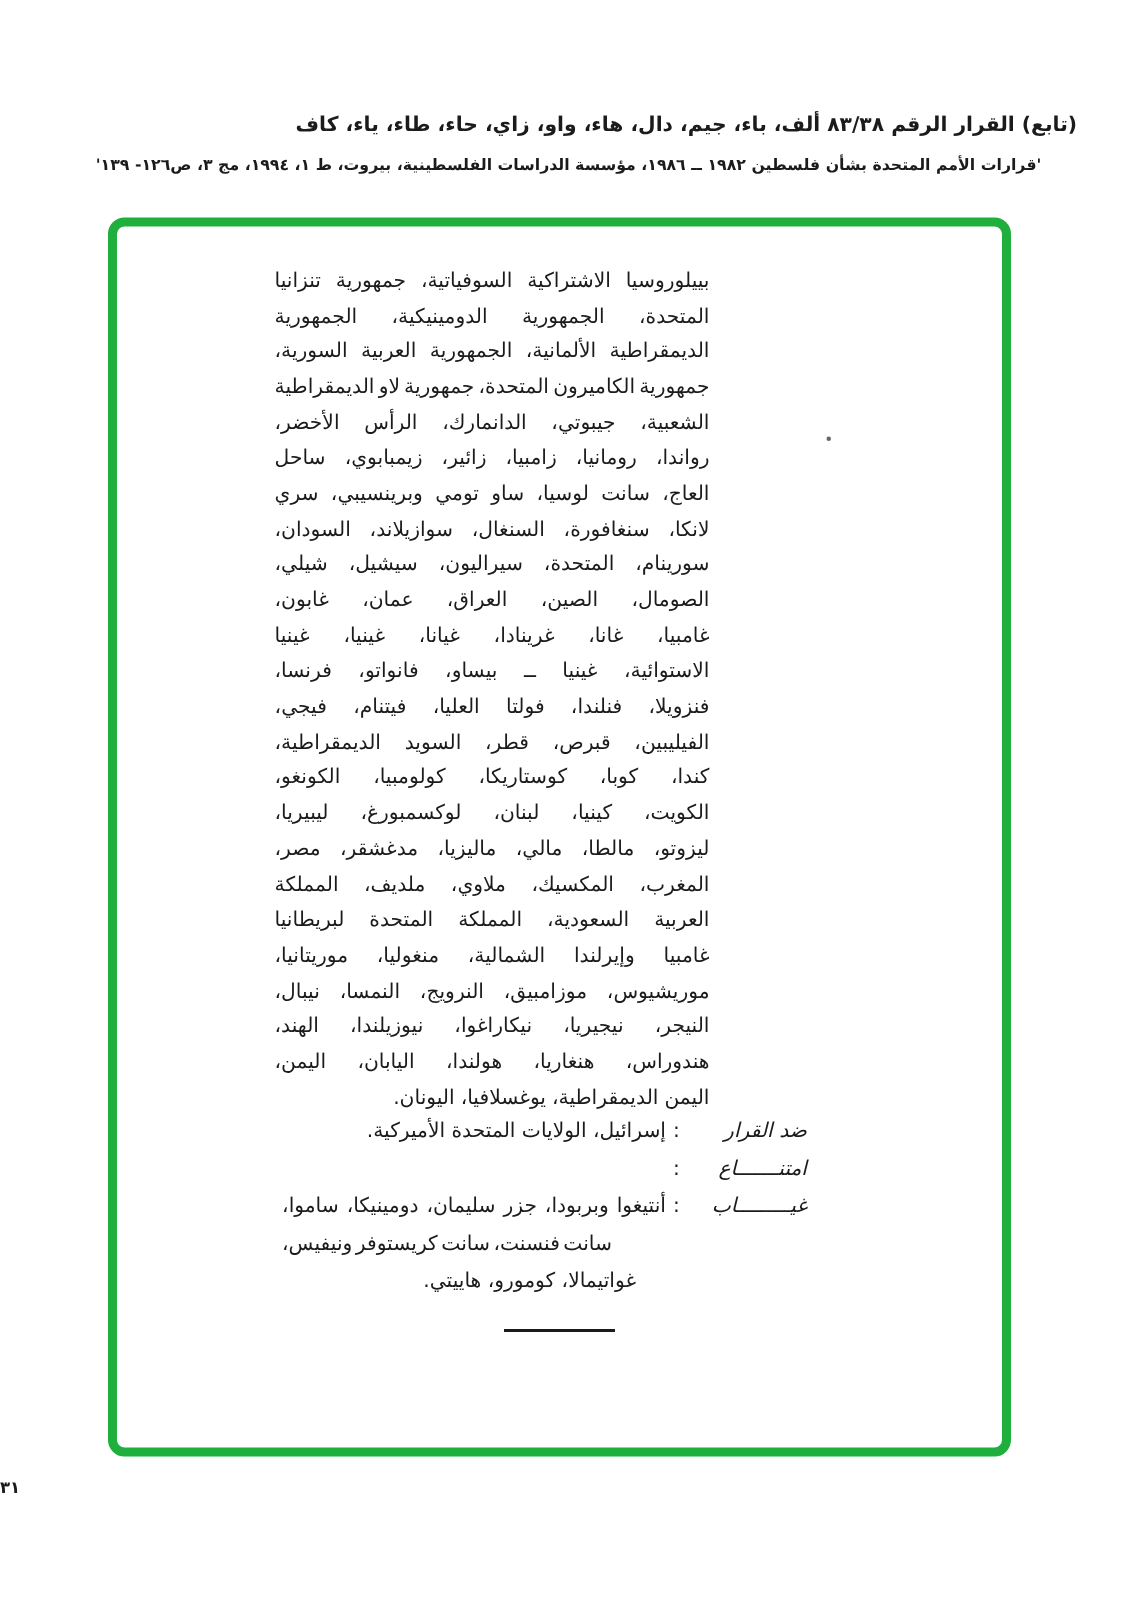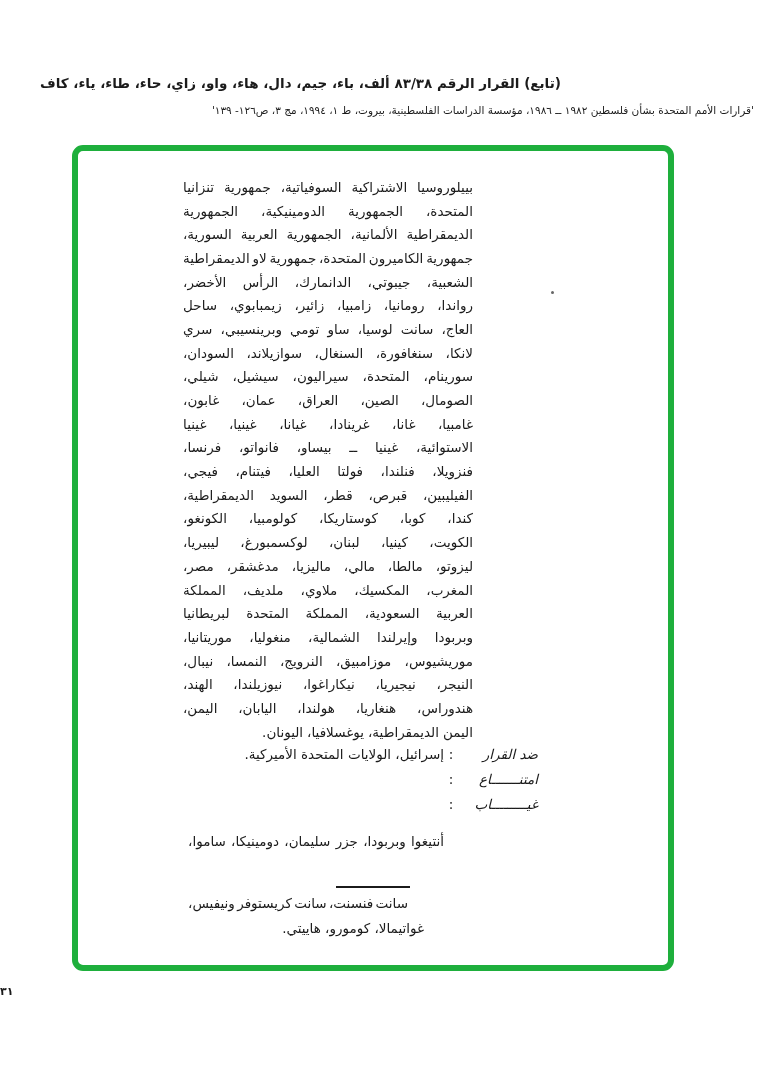--- a/index.html
+++ b/index.html
@@ -1,26 +1,26 @@
 <!DOCTYPE html>
 <html lang="ar"><head>
 <meta charset="utf-8">
 <style>
   html,body{margin:0;padding:0;background:#ffffff;}
   .page{
     position:relative;width:758px;height:1078px;background:#ffffff;overflow:hidden;
     direction:rtl;font-family:"DejaVu Sans",sans-serif;color:#1b1b1b;
   }
   .header-line1{
-    position:absolute;top:75px;left:40px;right:40px;text-align:left;
+    position:absolute;top:75px;left:40px;right:40px;text-align:right;
     font-size:13.5px;font-weight:700;white-space:nowrap;
   }
   .header-line2{
-    position:absolute;top:104px;left:20px;right:4px;
-    font-size:10.5px;font-weight:400;white-space:nowrap;
+    position:absolute;top:104px;left:20px;right:20px;text-align:center;
+    font-size:10.5px;font-weight:700;white-space:nowrap;
   }
   .frame{
     position:absolute;left:72px;top:145px;width:590px;height:814px;
     border:6px solid #1eaf3c;border-radius:11px;
   }
   .countries{
     position:absolute;top:175px;right:285px;width:290px;font-size:13.5px;
   }
   .country-line{
     display:flex;justify-content:space-between;height:23.7px;align-items:center;
@@ -30,21 +30,21 @@
   .votes{
     position:absolute;top:742px;right:220px;width:350px;font-size:13.5px;
   }
   .vote-row{display:flex;align-items:flex-start;line-height:25px;}
   .vote-label{flex:0 0 80px;white-space:nowrap;font-style:italic;}
   .vote-colon{flex:0 0 14px;text-align:center;}
   .vote-content{flex:1;}
   .vote-text{white-space:nowrap;}
   .absent-line{line-height:25px;}
   .absent-line.spread{display:flex;justify-content:space-between;}
-  .absent-line.spread span{white-space:nowrap;margin-top:37px;}
+  .absent-line.spread span{white-space:nowrap;}
   .absent-line.indent1{margin-right:36px;}
   .absent-line.indent2{margin-right:20px;white-space:nowrap;}
   .divider{
     position:absolute;top:886px;left:336px;width:74px;height:2px;background:#1b1b1b;
   }
   .artifact-dot{
     position:absolute;left:551px;top:291px;width:3px;height:3px;border-radius:50%;background:#666;
   }
   .page-number{
     position:absolute;top:985px;left:0;right:0;text-align:left;
@@ -199,21 +199,21 @@
         <span>المملكة</span>
       </div>
       <div class="country-line">
         <span>العربية</span>
         <span>السعودية،</span>
         <span>المملكة</span>
         <span>المتحدة</span>
         <span>لبريطانيا</span>
       </div>
       <div class="country-line">
-        <span>وبربودا</span>
+        <span>غامبيا</span>
         <span>وإيرلندا</span>
         <span>الشمالية،</span>
         <span>منغوليا،</span>
         <span>موريتانيا،</span>
       </div>
       <div class="country-line">
         <span>موريشيوس،</span>
         <span>موزامبيق،</span>
         <span>النرويج،</span>
         <span>النمسا،</span>

